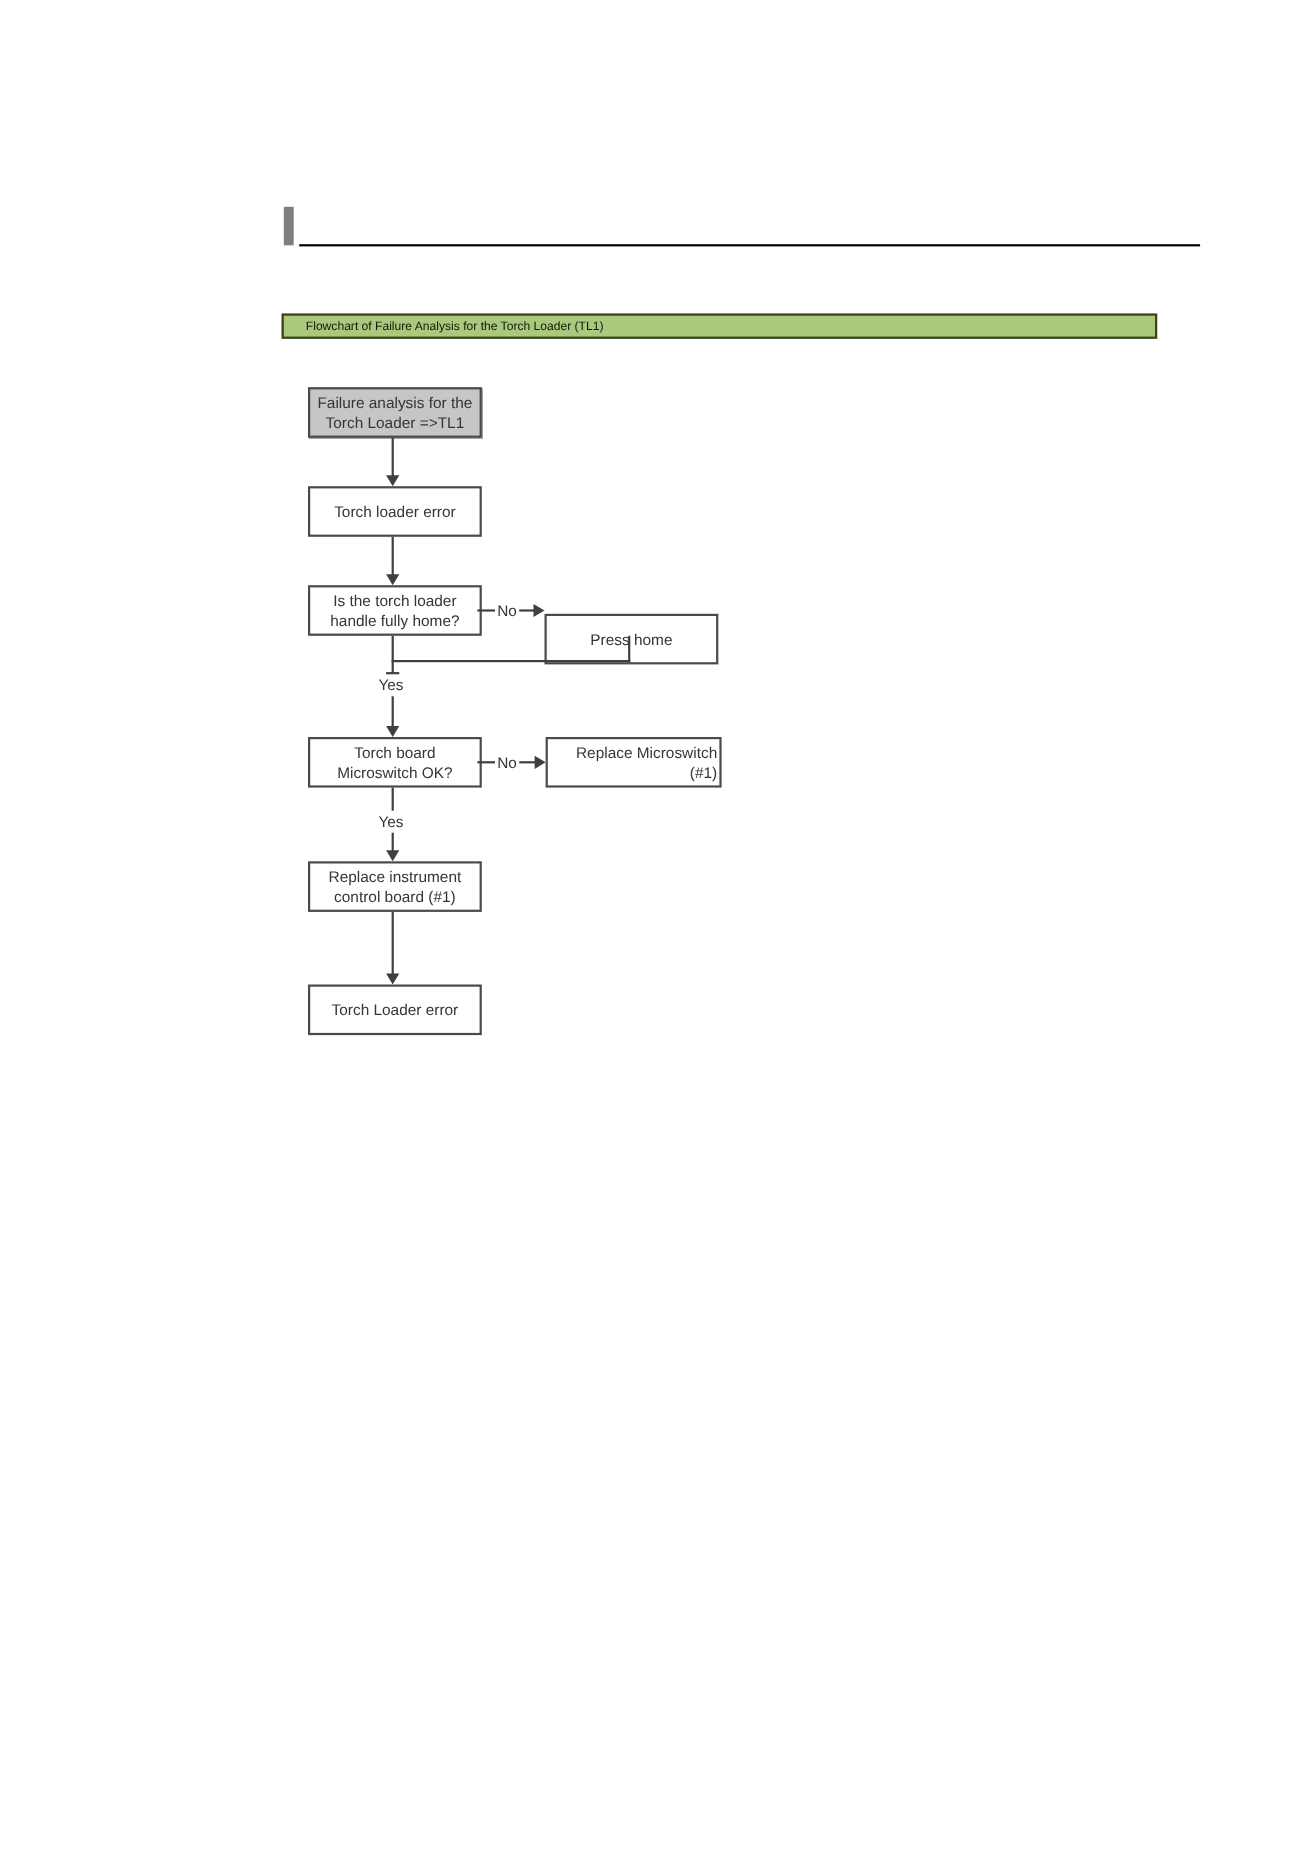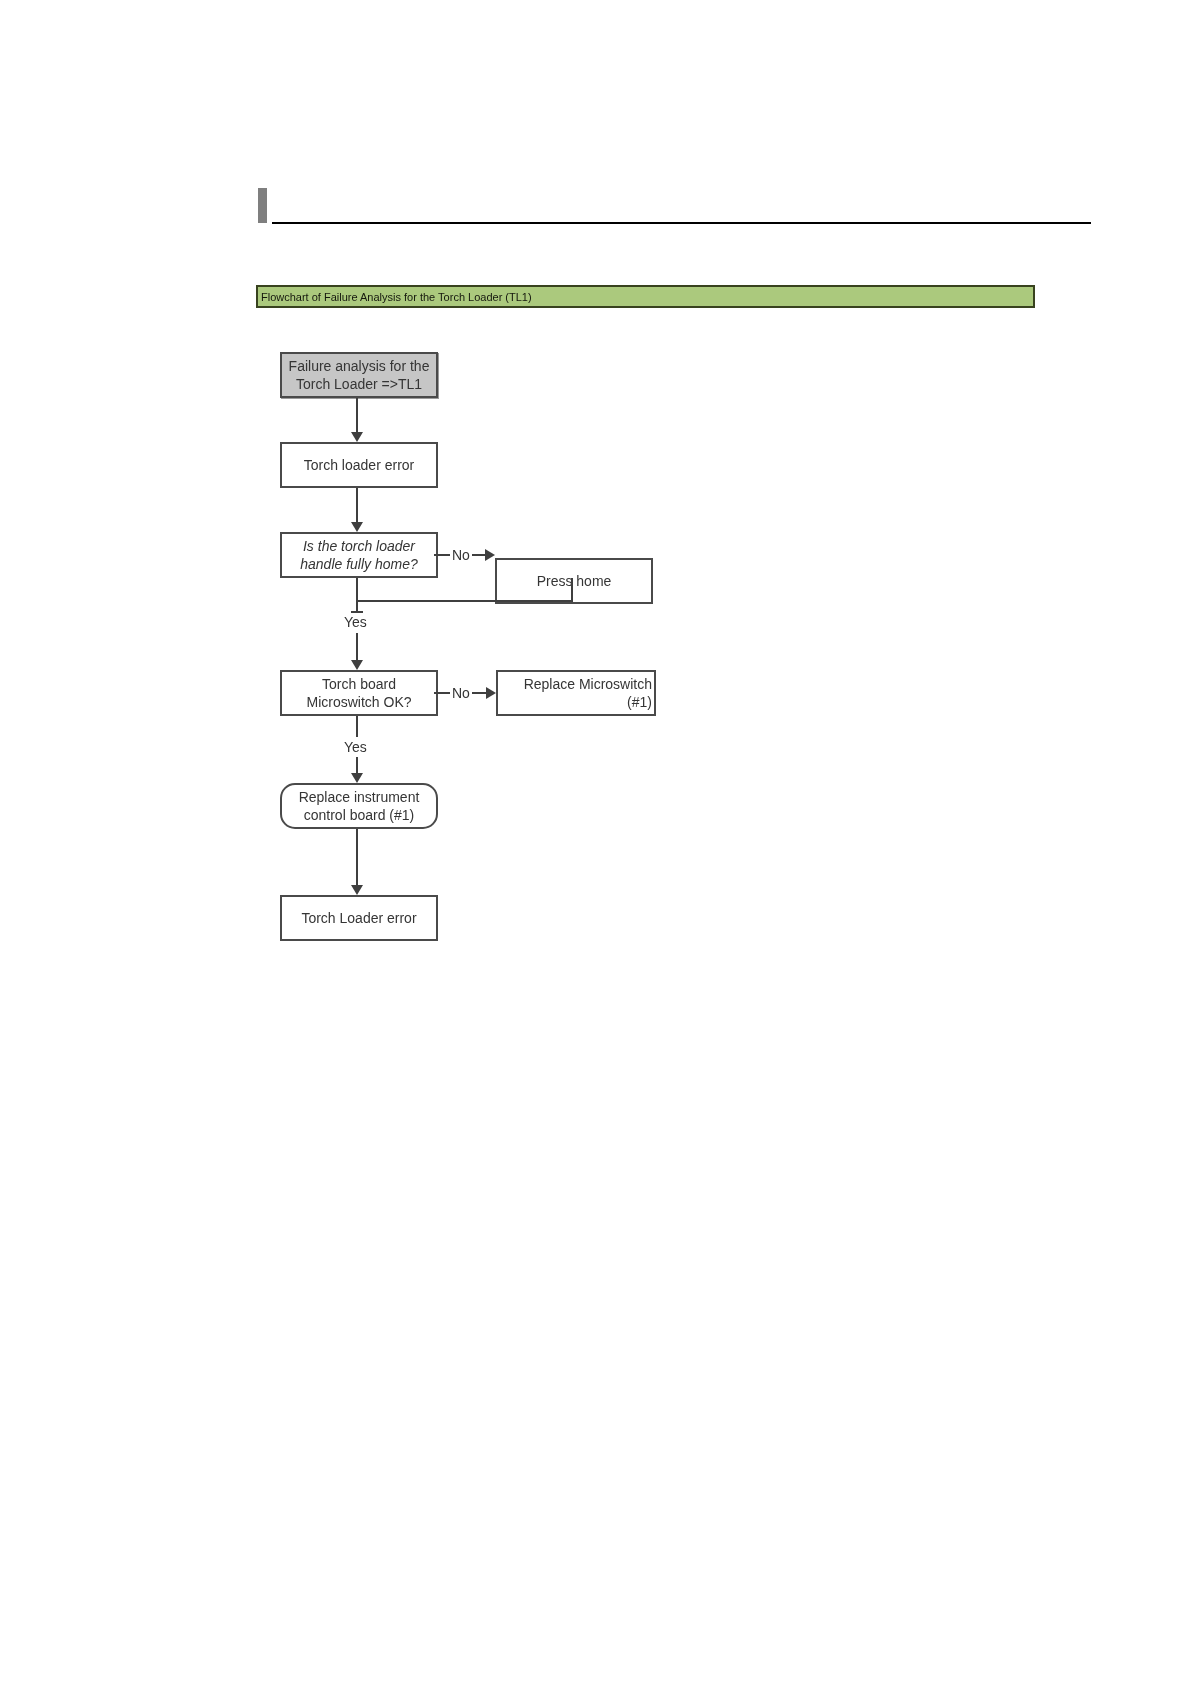--- a/index.html
+++ b/index.html
@@ -23,21 +23,21 @@
     width: 819px; height: 2px;
   }
   
   .banner {
     position: absolute;
     left: 256px; top: 285px;
     width: 772px; height: 19px;
     border: 2px solid #38421f;
     display: flex;
     align-items: center;
-    padding-left: 3px;
+    padding-left: 20px;
     font-size: 11px;
     color: #15180d;
   }
   
   .node {
     position: absolute;
     width: 150px; height: 42px;
     border: 2px solid #4a4a4a;
     background: #ffffff;
     display: flex;
@@ -89,29 +89,29 @@
   <div class="hdr-rule" style="background:#000000"></div>
 
   <div class="banner" style="background:#abc97d">
     <span>Flowchart of Failure Analysis for the Torch Loader (TL1)</span>
   </div>
 
   <div class="node gray" style="left:280px; top:352px; background:#c6c6c6;">Failure analysis for the Torch Loader =&gt;TL1</div>
 
   <div class="node" style="left:280px; top:442px;text-align:right;">Torch loader error</div>
 
-  <div class="node" style="left:280px; top:532px;font-style:italic;">Is the torch loader handle fully home?</div>
+  <div class="node" style="left:280px; top:532px;">Is the torch loader handle fully home?</div>
 
   <div class="node" style="left:495px; top:532px;margin-top:26px;">Press home</div>
 
   <div class="node" style="left:280px; top:670px;">Torch board Microswitch OK?</div>
 
   <div class="node" style="left:496px; top:670px; width:152px;text-align:right;">Replace Microswitch (#1)</div>
 
-  <div class="node" style="left:280px; top:783px;border-radius:15px;">Replace instrument control board (#1)</div>
+  <div class="node" style="left:280px; top:783px;">Replace instrument control board (#1)</div>
 
   <div class="node" style="left:280px; top:895px;">Torch Loader error</div>
 
   <div class="vline" style="left:356px; top:398px; height:36px;"></div>
   <div class="arrow-down" style="left:351px; top:432px;"></div>
 
   <div class="vline" style="left:356px; top:488px; height:36px;"></div>
   <div class="arrow-down" style="left:351px; top:522px;"></div>
 
   <div class="hline" style="left:434px; top:554px; width:53px;"></div>

